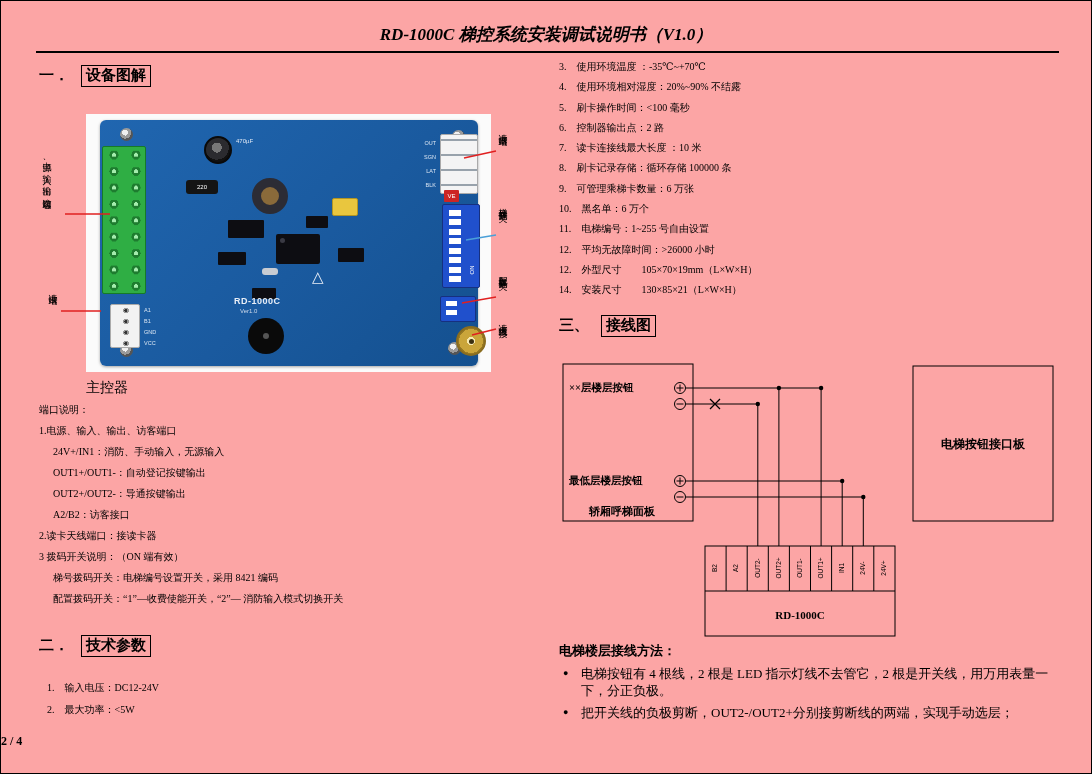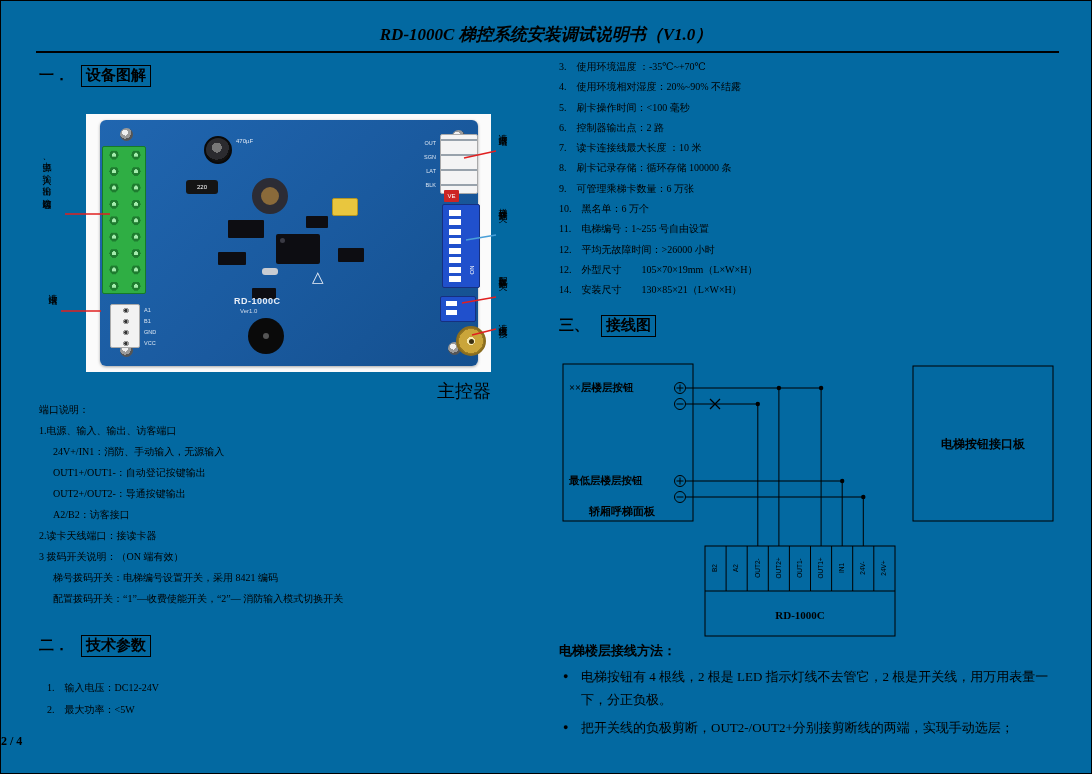--- a/index.html
+++ b/index.html
@@ -1,18 +1,18 @@
 <!DOCTYPE html>
 <html><head>
 <meta charset="utf-8">
 <style>
   * { margin:0; padding:0; box-sizing:border-box; }
   html,body { width:1092px; height:774px; background:#fff; }
   body { font-family:"Liberation Serif","DejaVu Serif",serif; color:#000; position:relative; }
-  .page { position:absolute; left:0; top:0; width:1092px; height:774px; border:1px solid #000; background:#0369a1; overflow:hidden; }
+  .page { position:absolute; left:0; top:0; width:1092px; height:774px; border:1px solid #000; background:#fca5a5; overflow:hidden; }
 
   .title { position:absolute; top:22px; left:0; width:100%; text-align:center; font-size:17px; font-weight:bold; font-style:italic; }
   .rule  { position:absolute; top:50px; left:35px; width:1023px; height:2px; background:#000; }
 
   .sec-h { position:absolute; font-size:15px; font-weight:bold; }
   .sec-h .boxed { display:inline-block; border:1.5px solid #000; padding:0px 4px 1px 4px; margin-left:12px; }
 
   .tline { font-size:10px; line-height:21px; white-space:nowrap; }
   .ind { padding-left:14px; }
 
@@ -74,35 +74,35 @@
          letter-spacing:1px; font-family:"Liberation Sans",sans-serif; color:#000; }
   .lbl-lt  { left:2px;  top:44px;  height:124px; }
   .lbl-lb  { left:8px;  top:176px; height:52px; }
   .lbl-rt  { left:458px; top:16px;  height:60px; }
   .lbl-d1  { left:458px; top:90px;  height:66px; }
   .lbl-d2  { left:458px; top:158px; height:56px; }
   .lbl-ant { left:458px; top:206px; height:56px; }
 
   .callouts-svg { position:absolute; left:0; top:0; width:492px; height:268px; pointer-events:none; }
 
-  .caption { position:absolute; left:85px; top:378px; width:405px; text-align:right; font-size:18px; }
+  .caption { position:absolute; left:85px; top:378px; width:405px; text-align:left; font-size:14px; }
 
   .port-block { position:absolute; left:38px; top:398px; width:495px; }
   .tech-block { position:absolute; left:38px; top:676px; width:480px; }
   .tech-block .tline { line-height:22px;margin-left:8px; }
 
   .spec-block { position:absolute; left:558px; top:56px; width:505px; }
   .spec-block .tline { line-height:20.3px; }
 
   .diagram-svg { position:absolute; left:552px; top:354px; width:508px; height:284px; }
   .dtext { font-family:"Liberation Serif","DejaVu Serif",serif; font-weight:bold; fill:#000; }
 
   .wiring-head { position:absolute; left:558px; top:641px; font-size:13px; font-weight:bold; }
   .bullet-list { position:absolute; left:560px; top:664px; width:502px; }
-  .bullet { position:relative; font-size:13px; line-height:23px; padding-left:20px; margin-bottom:5px; }
+  .bullet { position:relative; font-size:13px; line-height:17px; padding-left:20px; margin-bottom:5px; }
   .bullet:before { content:"●"; position:absolute; left:2px; top:0; font-size:9px; }
 
   .footer { position:absolute; left:0; top:733px; width:100%; text-align:left; font-size:12px; font-weight:bold; }
 </style>
 </head>
 <body>
 
 <div class="page">
 
   <div class="title">RD-1000C 梯控系统安装调试说明书（V1.0）</div>

